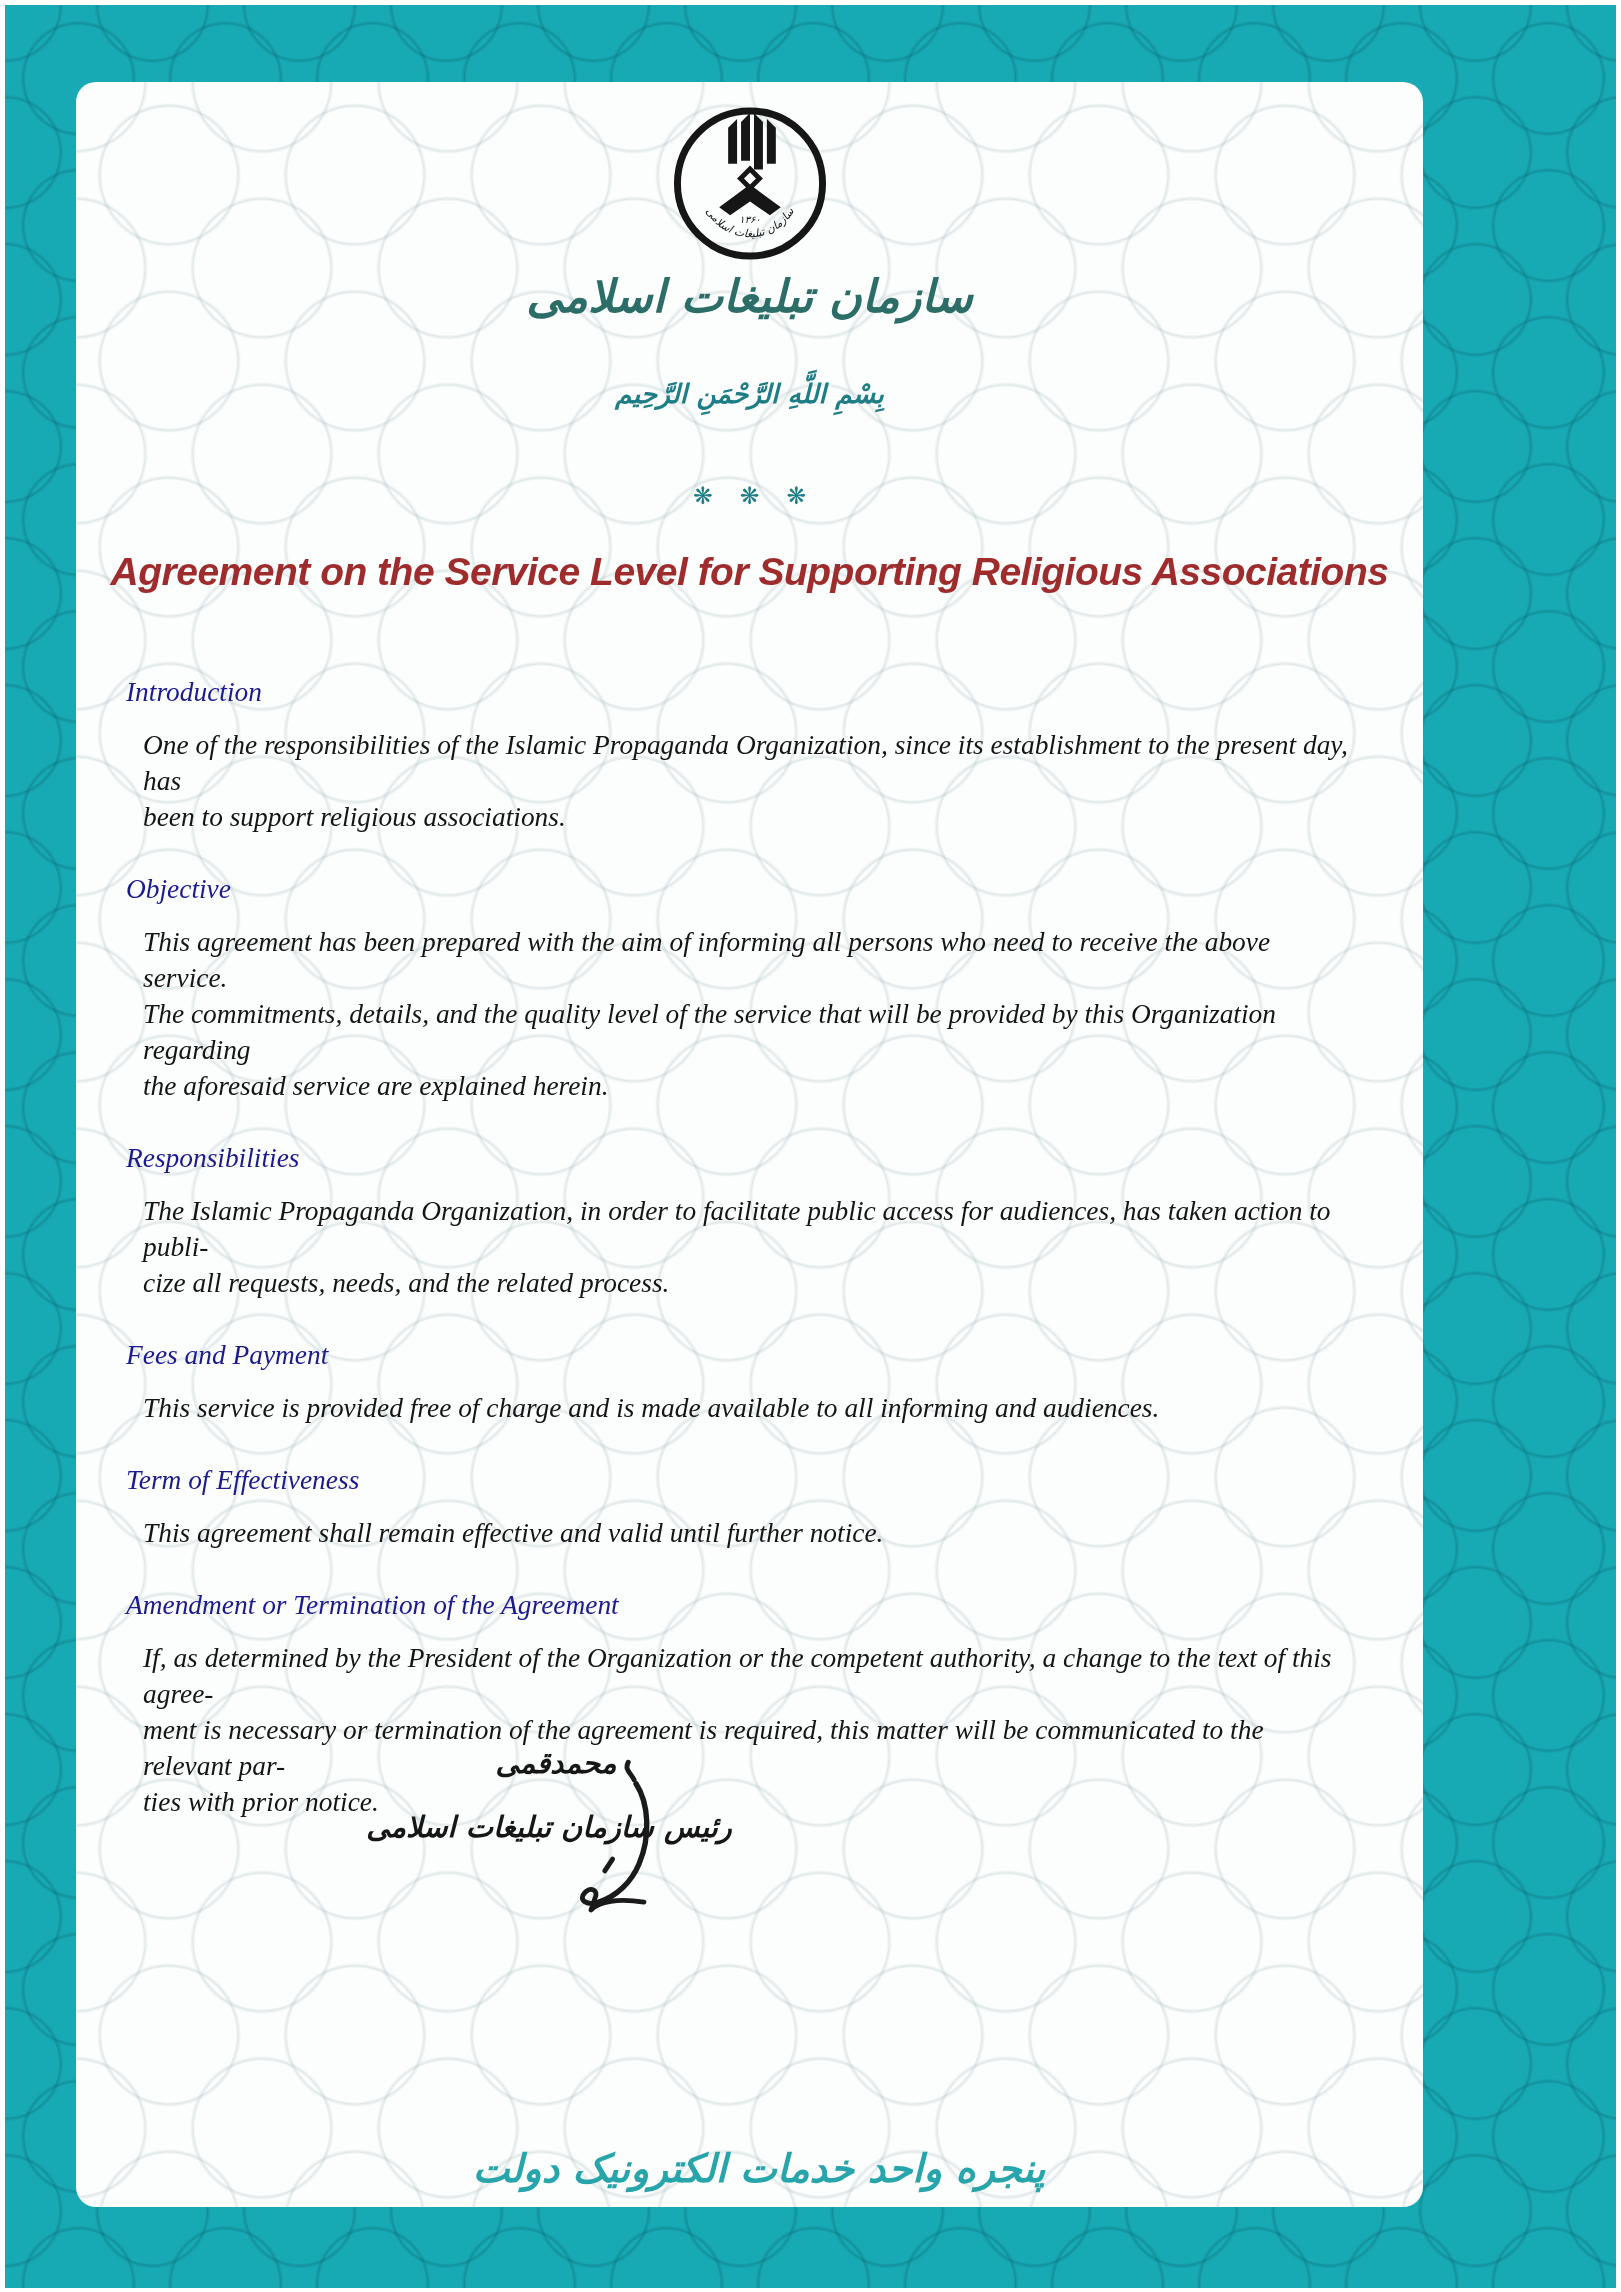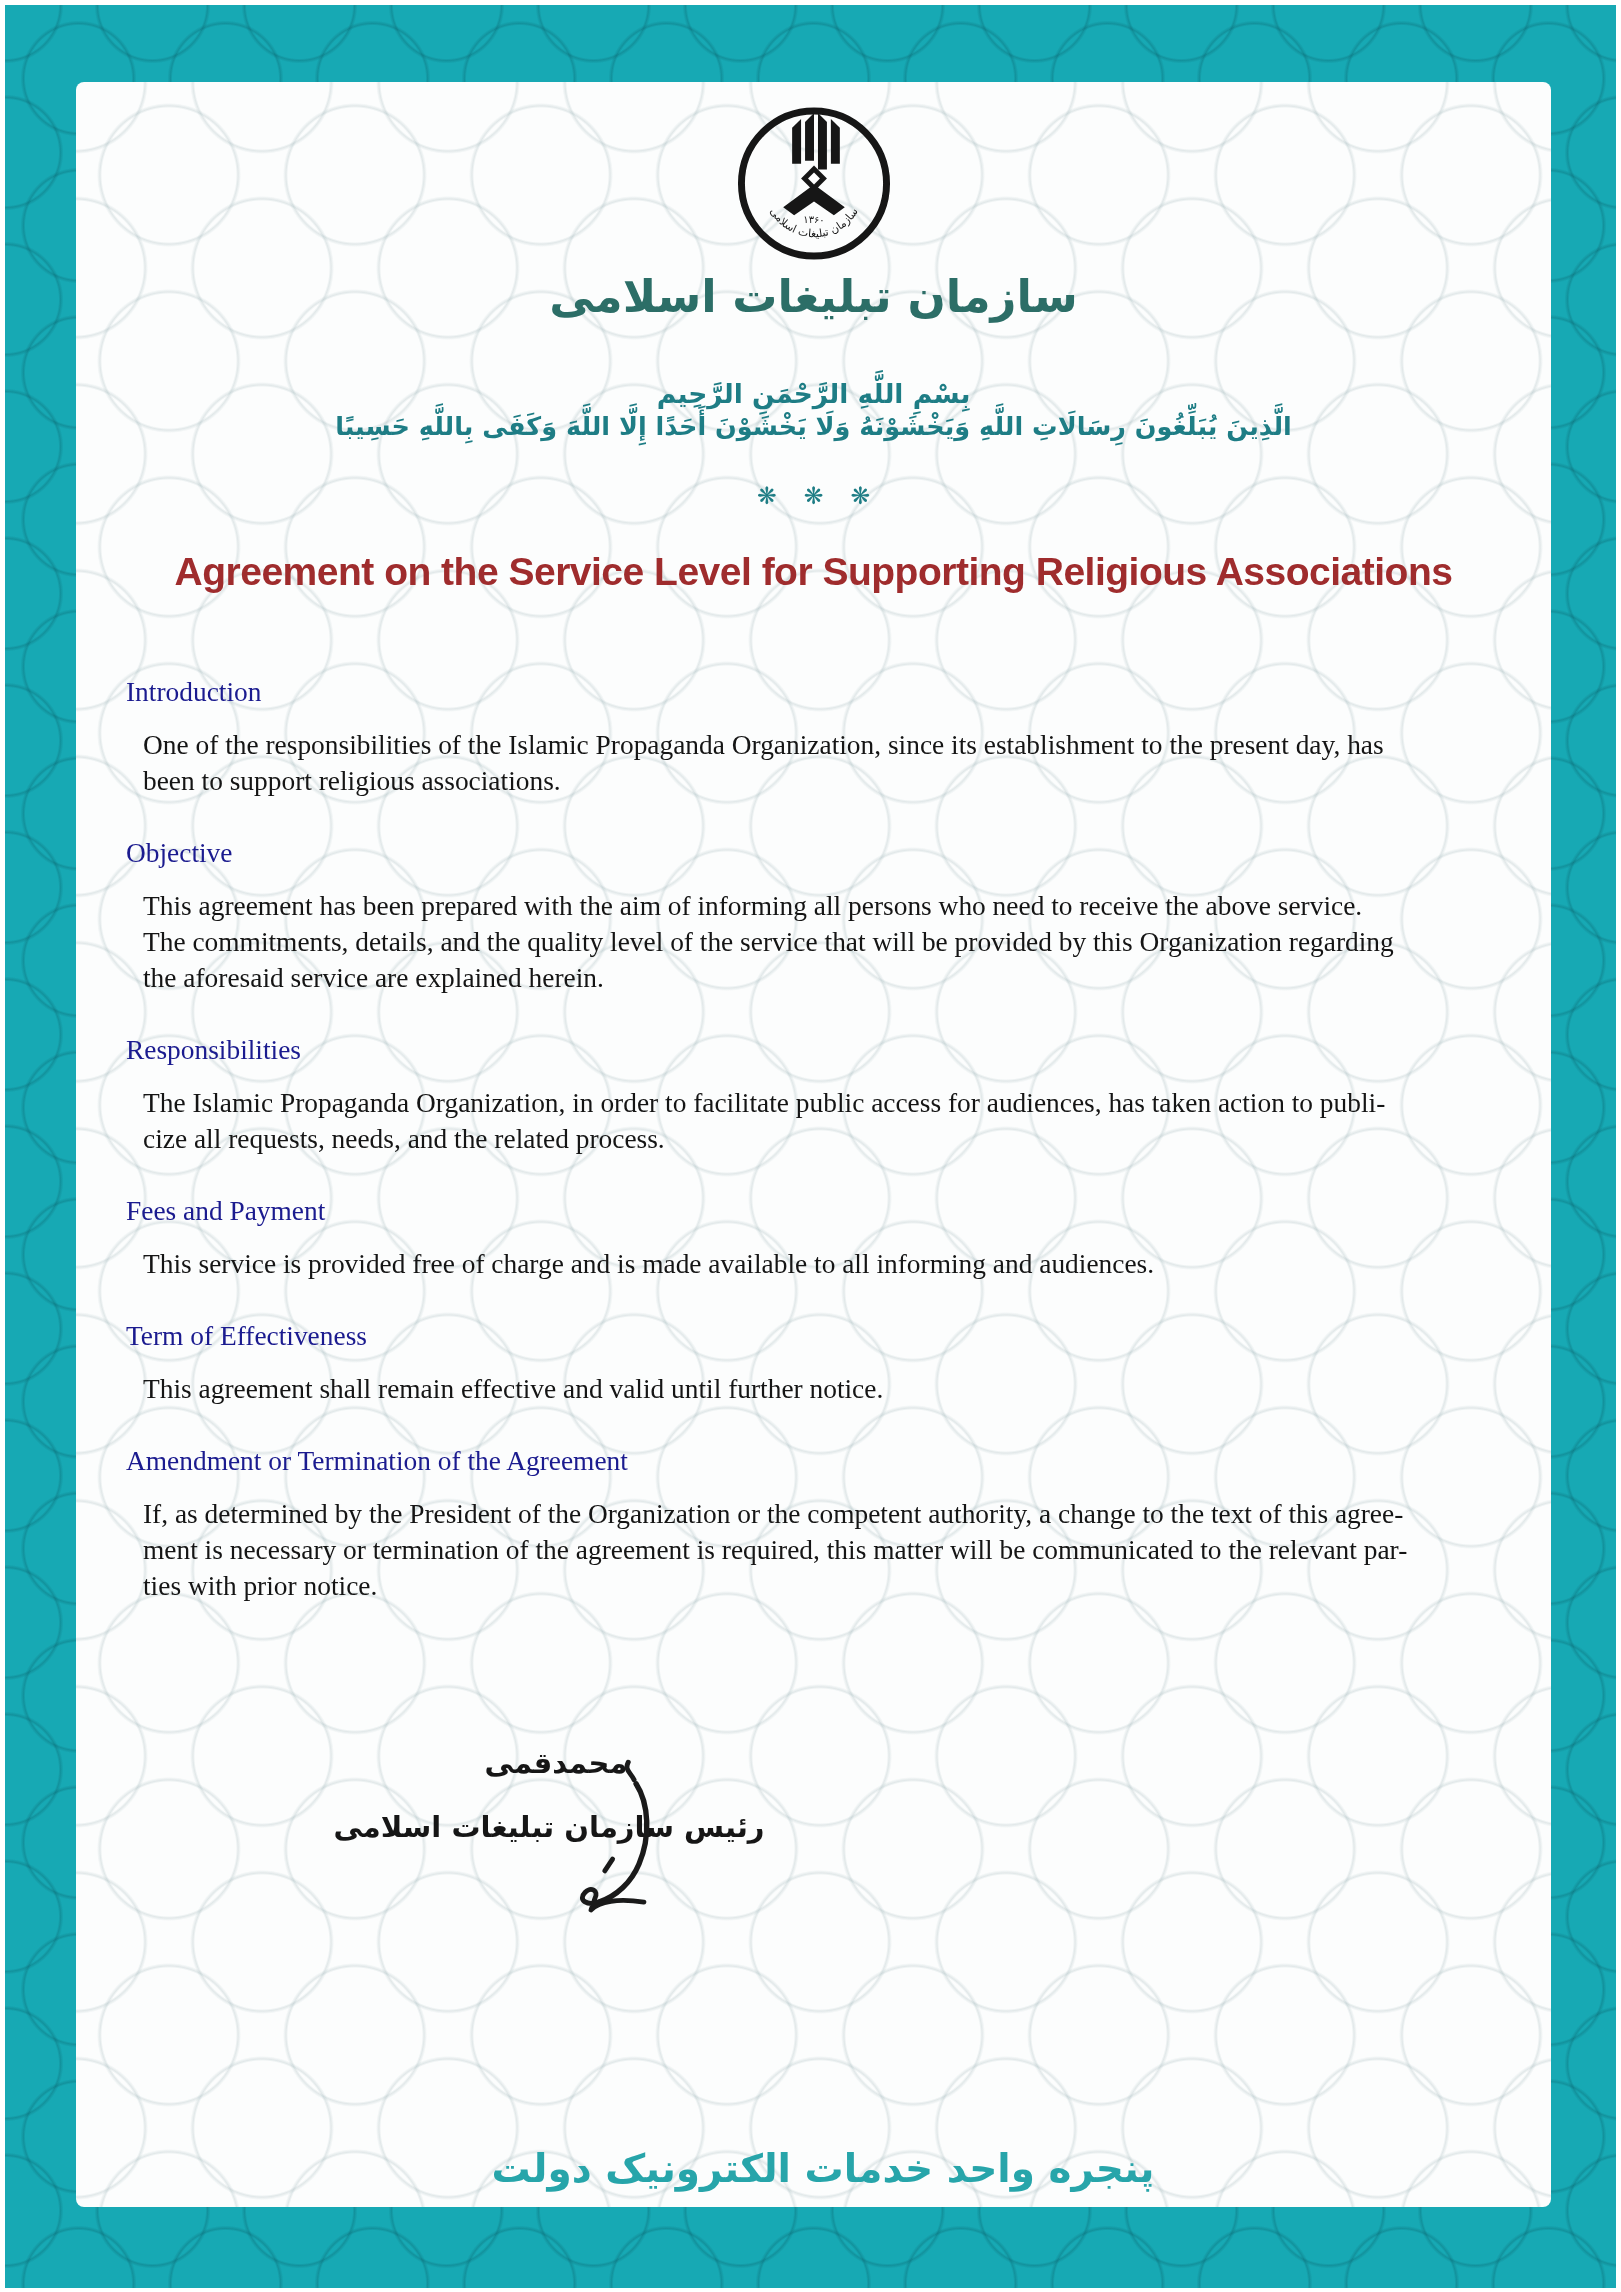--- a/index.html
+++ b/index.html
@@ -12,28 +12,29 @@
     background-color:#17a9b4;
     background-image:
       radial-gradient(circle, rgba(0,0,0,0) 53px, rgba(8,92,102,.30) 55px, rgba(0,0,0,0) 58px),
       radial-gradient(circle, rgba(0,0,0,0) 53px, rgba(8,92,102,.30) 55px, rgba(0,0,0,0) 58px);
     background-size:147px 147px;
     background-position:0 0,74px 74px;
   }
 
   
   .card{
-    position:absolute;left:76px;top:82px;width:1475px;height:2125px;
-    border-radius:8px;
+    position:absolute;left:76px;top:82px;width:1347px;height:2125px;
+    border-radius:20px;
     background-color:#fcfdfd;
     background-image:
       radial-gradient(circle, rgba(0,0,0,0) 67px, rgba(140,168,172,.24) 69px, rgba(0,0,0,0) 72px),
       radial-gradient(circle, rgba(0,0,0,0) 67px, rgba(140,168,172,.24) 69px, rgba(0,0,0,0) 72px);
     background-size:186px 186px;
     background-position:0 0,93px 93px;
+    font-style:italic;
   }
 
   .center-abs{position:absolute;left:0;right:0;text-align:center;}
 
   .emblem{position:absolute;left:50%;top:21.6px;transform:translateX(-50%);}
 
   .org-calligraphy{
     top:188px;direction:rtl;
     font-family:"DejaVu Sans", sans-serif;font-weight:bold;
     font-size:45px;color:#2c6e67;letter-spacing:1px;
@@ -115,21 +116,20 @@
         </defs>
         <text font-size="11" font-family="DejaVu Sans, sans-serif" fill="#161616">
           <textPath href="#ringArc" startOffset="50%" text-anchor="middle">سازمان تبلیغات اسلامی</textPath>
         </text>
       </svg>
     </div>
 
     <div class="center-abs org-calligraphy">سازمان تبلیغات اسلامی</div>
 
     <div class="center-abs bismillah">بِسْمِ اللَّهِ الرَّحْمَنِ الرَّحِيم</div>
-    <div class="center-abs verse">الَّذِينَ يُبَلِّغُونَ رِسَالَاتِ اللَّهِ وَيَخْشَوْنَهُ وَلَا يَخْشَوْنَ أَحَدًا إِلَّا اللَّهَ وَكَفَى بِاللَّهِ حَسِيبًا</div>
 
     <div class="center-abs ornaments">❋ ❋ ❋</div>
 
     <div class="center-abs doc-title">Agreement on the Service Level for Supporting Religious Associations</div>
 
     <div class="body-copy">
       <div class="section">
         <h2>Introduction</h2>
         <p>One of the responsibilities of the Islamic Propaganda Organization, since its establishment to the present day, has
 been to support religious associations.</p>

